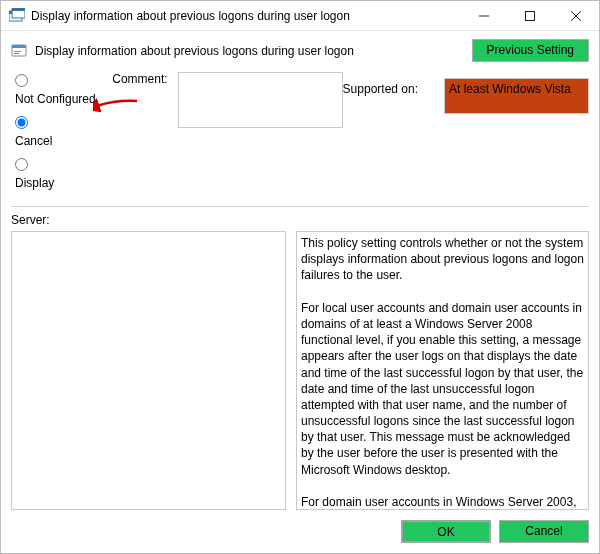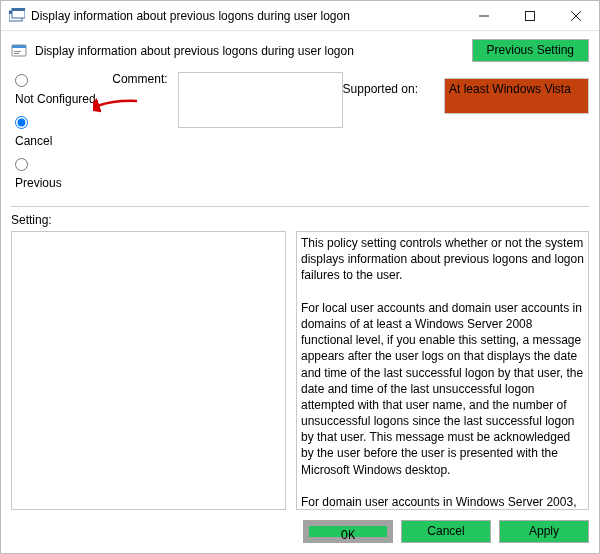--- a/index.html
+++ b/index.html
@@ -147,22 +147,21 @@
   }
 
   
   .footer {
     display: flex;
     justify-content: flex-end;
     gap: 8px;
     padding: 10px;
   }
   .btn.primary-outline {
-    border: 6px solid #a3a3a3;
-    font-family: Liberation Mono, monospace;
+    border: 2px solid #a3a3a3;
   }
 
   
   ::-webkit-scrollbar { width: 17px; }
   ::-webkit-scrollbar-track { background: #f0f0f0; }
   ::-webkit-scrollbar-thumb { background: #c2c2c2; }
   ::-webkit-scrollbar-button {
     background: #f0f0f0;
     height: 17px;
     display: block;
@@ -218,21 +217,21 @@
       <label class="radio-opt">
         <input type="radio" name="state" style="">
         <span>Not Configured</span>
       </label>
       <label class="radio-opt">
         <input type="radio" name="state" checked="" style="">
         <span>Cancel</span>
       </label>
       <label class="radio-opt">
         <input type="radio" name="state" style="">
-        <span>Previous</span>
+        <span>Display</span>
       </label>
       <svg class="arrow" width="46" height="16">
         <defs>
           <marker id="ah" markerWidth="8" markerHeight="8" refX="1" refY="3" orient="auto">
             <polygon points="0,0 6,3 0,6" fill="#d40000"></polygon>
           </marker>
         </defs>
         <path d="M44,3 Q22,2 4,8" stroke="#d40000" stroke-width="2.5" fill="none" marker-end="url(#ah)"></path>
       </svg>
     </div>
@@ -245,29 +244,28 @@
         <div class="field-label" style="width:auto; text-align:left; padding-right:26px; min-width:80px;">Supported on:</div>
         <textarea class="supportbox" readonly="" style="">At least Windows Vista</textarea>
       </div>
     </div>
   </div>
 </div>
 
 <hr class="hr">
 
 <div class="labels">
-  <div class="olabel">Setting:</div>
+  <div class="olabel">Server:</div>
 </div>
 
 <div class="panels">
   <textarea class="optionsbox" readonly="" style=""></textarea>
   <textarea class="helpbox" readonly="" style="">This policy setting controls whether or not the system displays information about previous logons and logon failures to the user.
 
 For local user accounts and domain user accounts in domains of at least a Windows Server 2008 functional level, if you enable this setting, a message appears after the user logs on that displays the date and time of the last successful logon by that user, the date and time of the last unsuccessful logon attempted with that user name, and the number of unsuccessful logons since the last successful logon by that user. This message must be acknowledged by the user before the user is presented with the Microsoft Windows desktop.
 
 For domain user accounts in Windows Server 2003, Windows 2000 native, or Windows 2000 mixed functional level domains, if you enable this setting, a warning message will appear that Windows could not retrieve the information and the user will not be able to log on. Therefore, you should not enable this policy setting if the domain is not at the Windows Server 2008 domain functional level.</textarea>
 </div>
 
 <div class="footer">
   <button class="btn primary-outline">OK</button>
   <button class="btn">Cancel</button>
-  <button class="btn">Apply</button>
 </div>
 
 </body></html>

